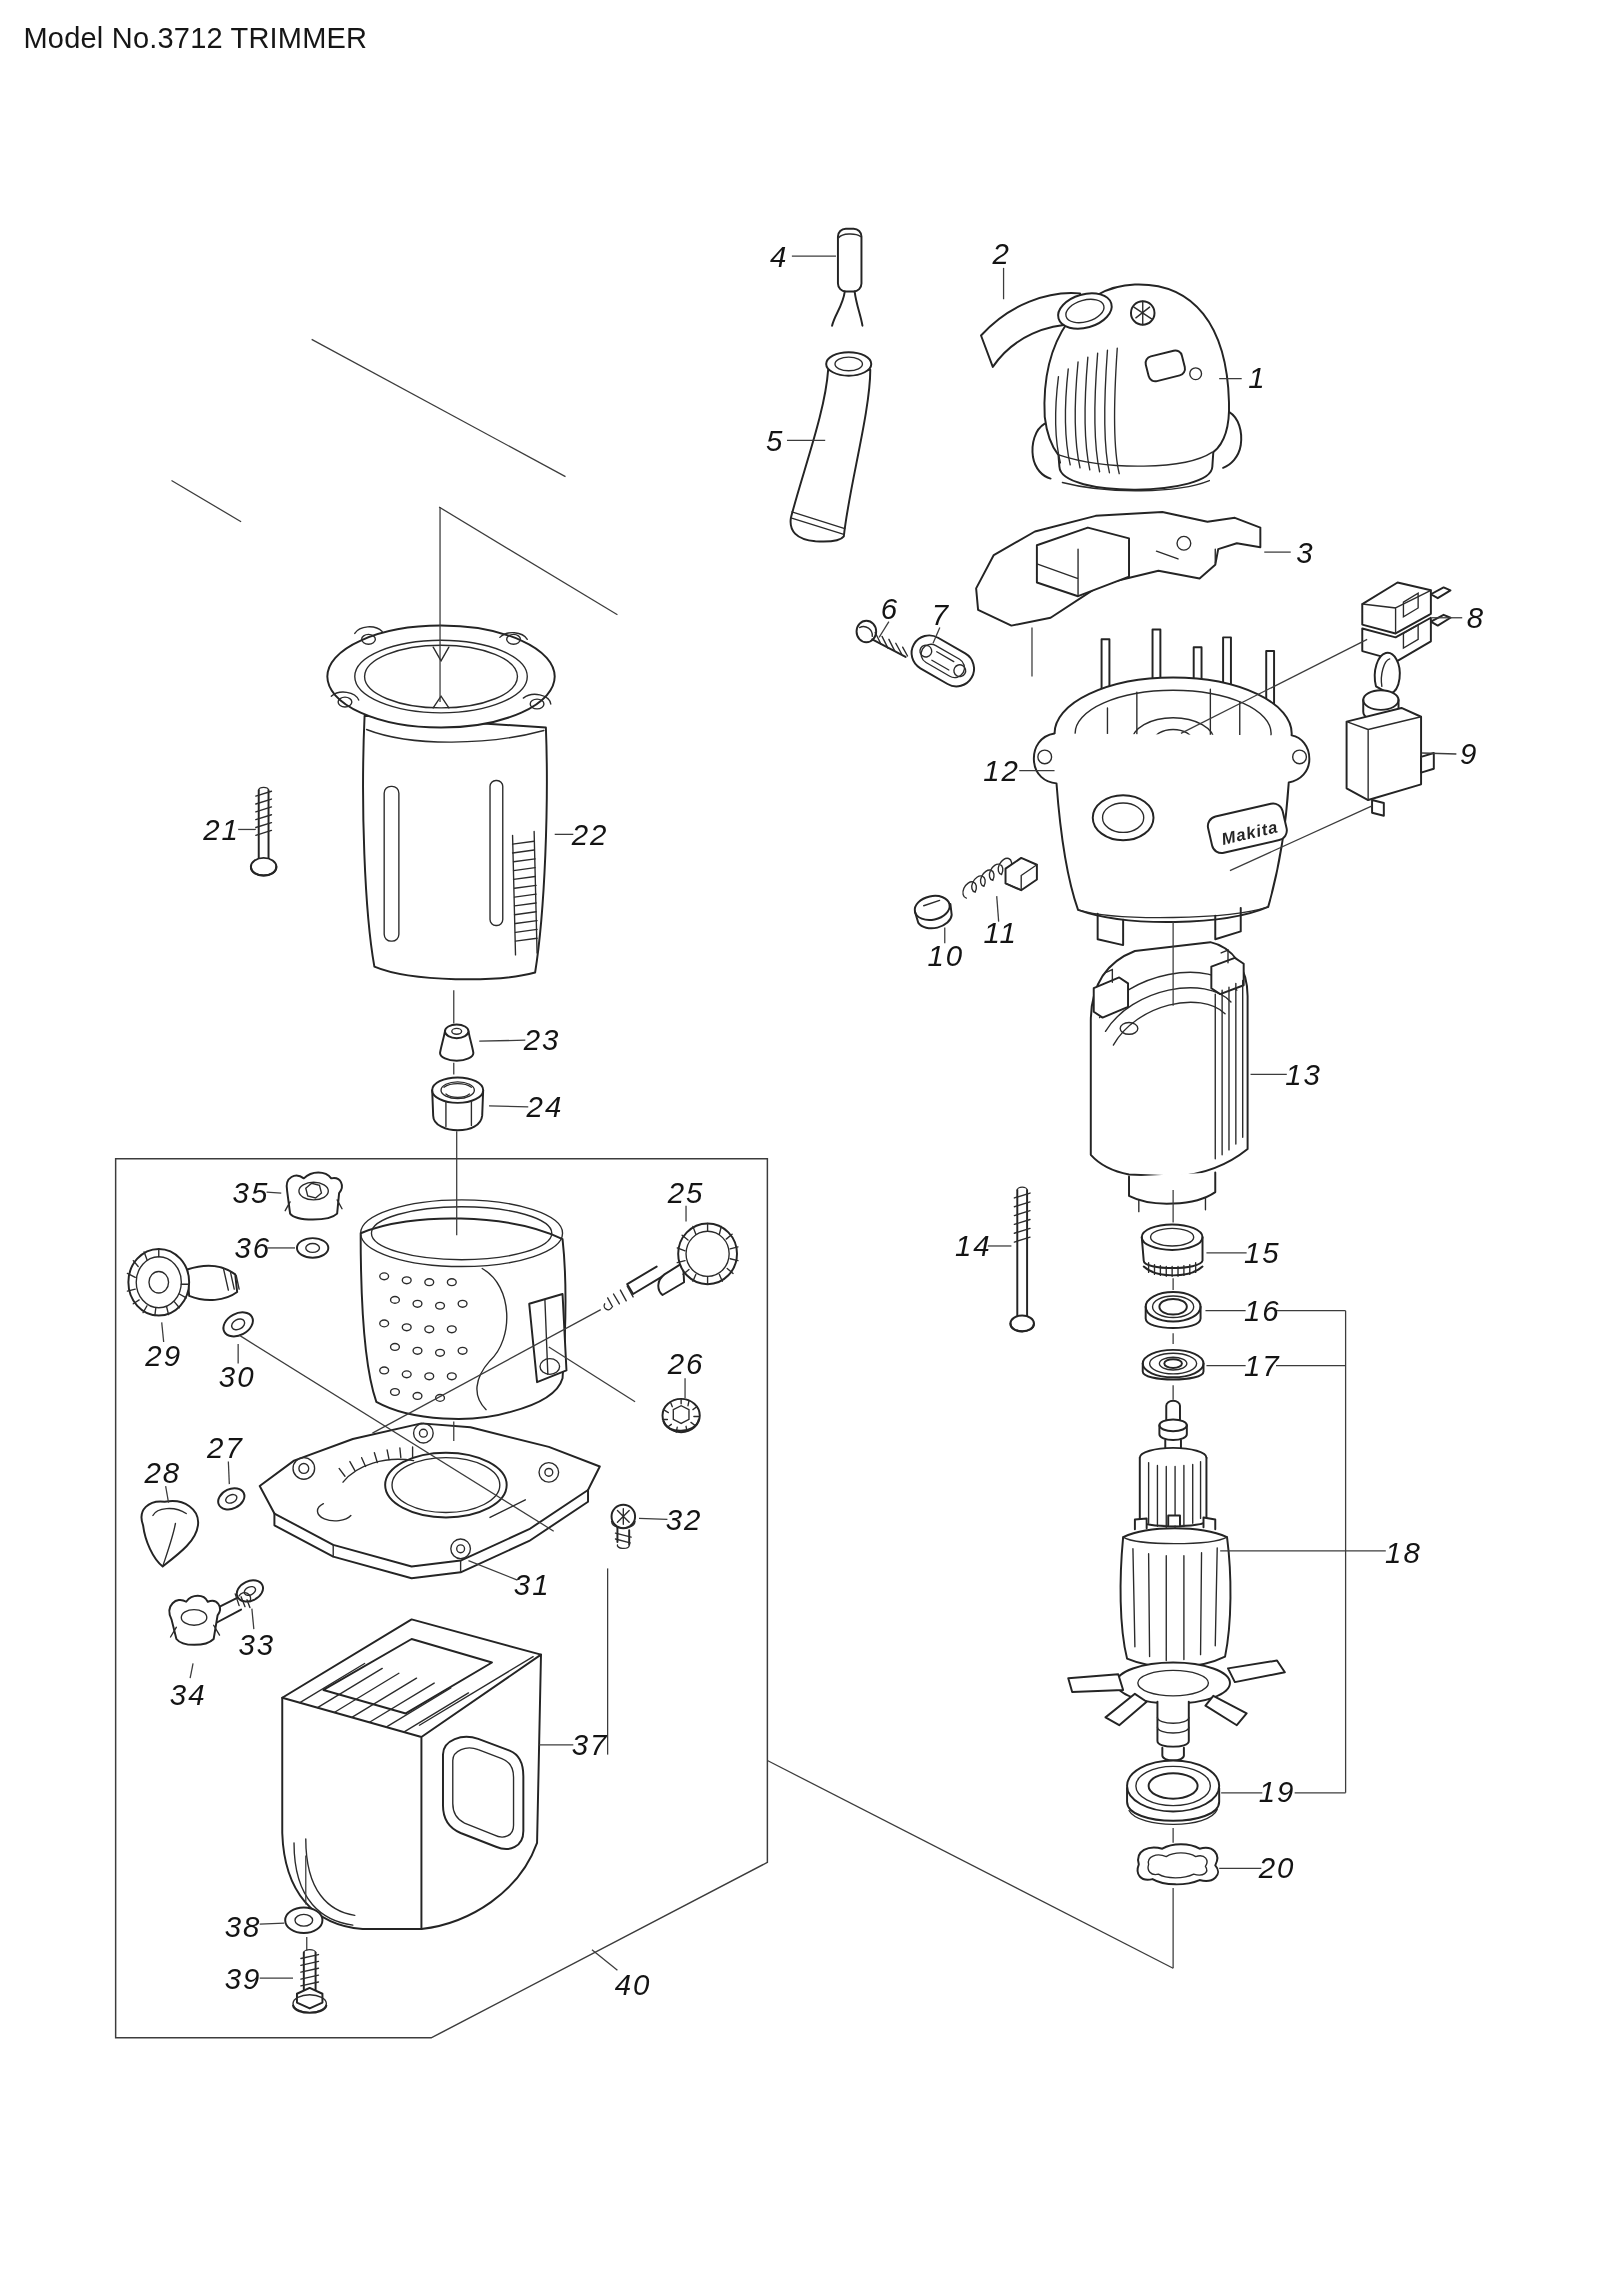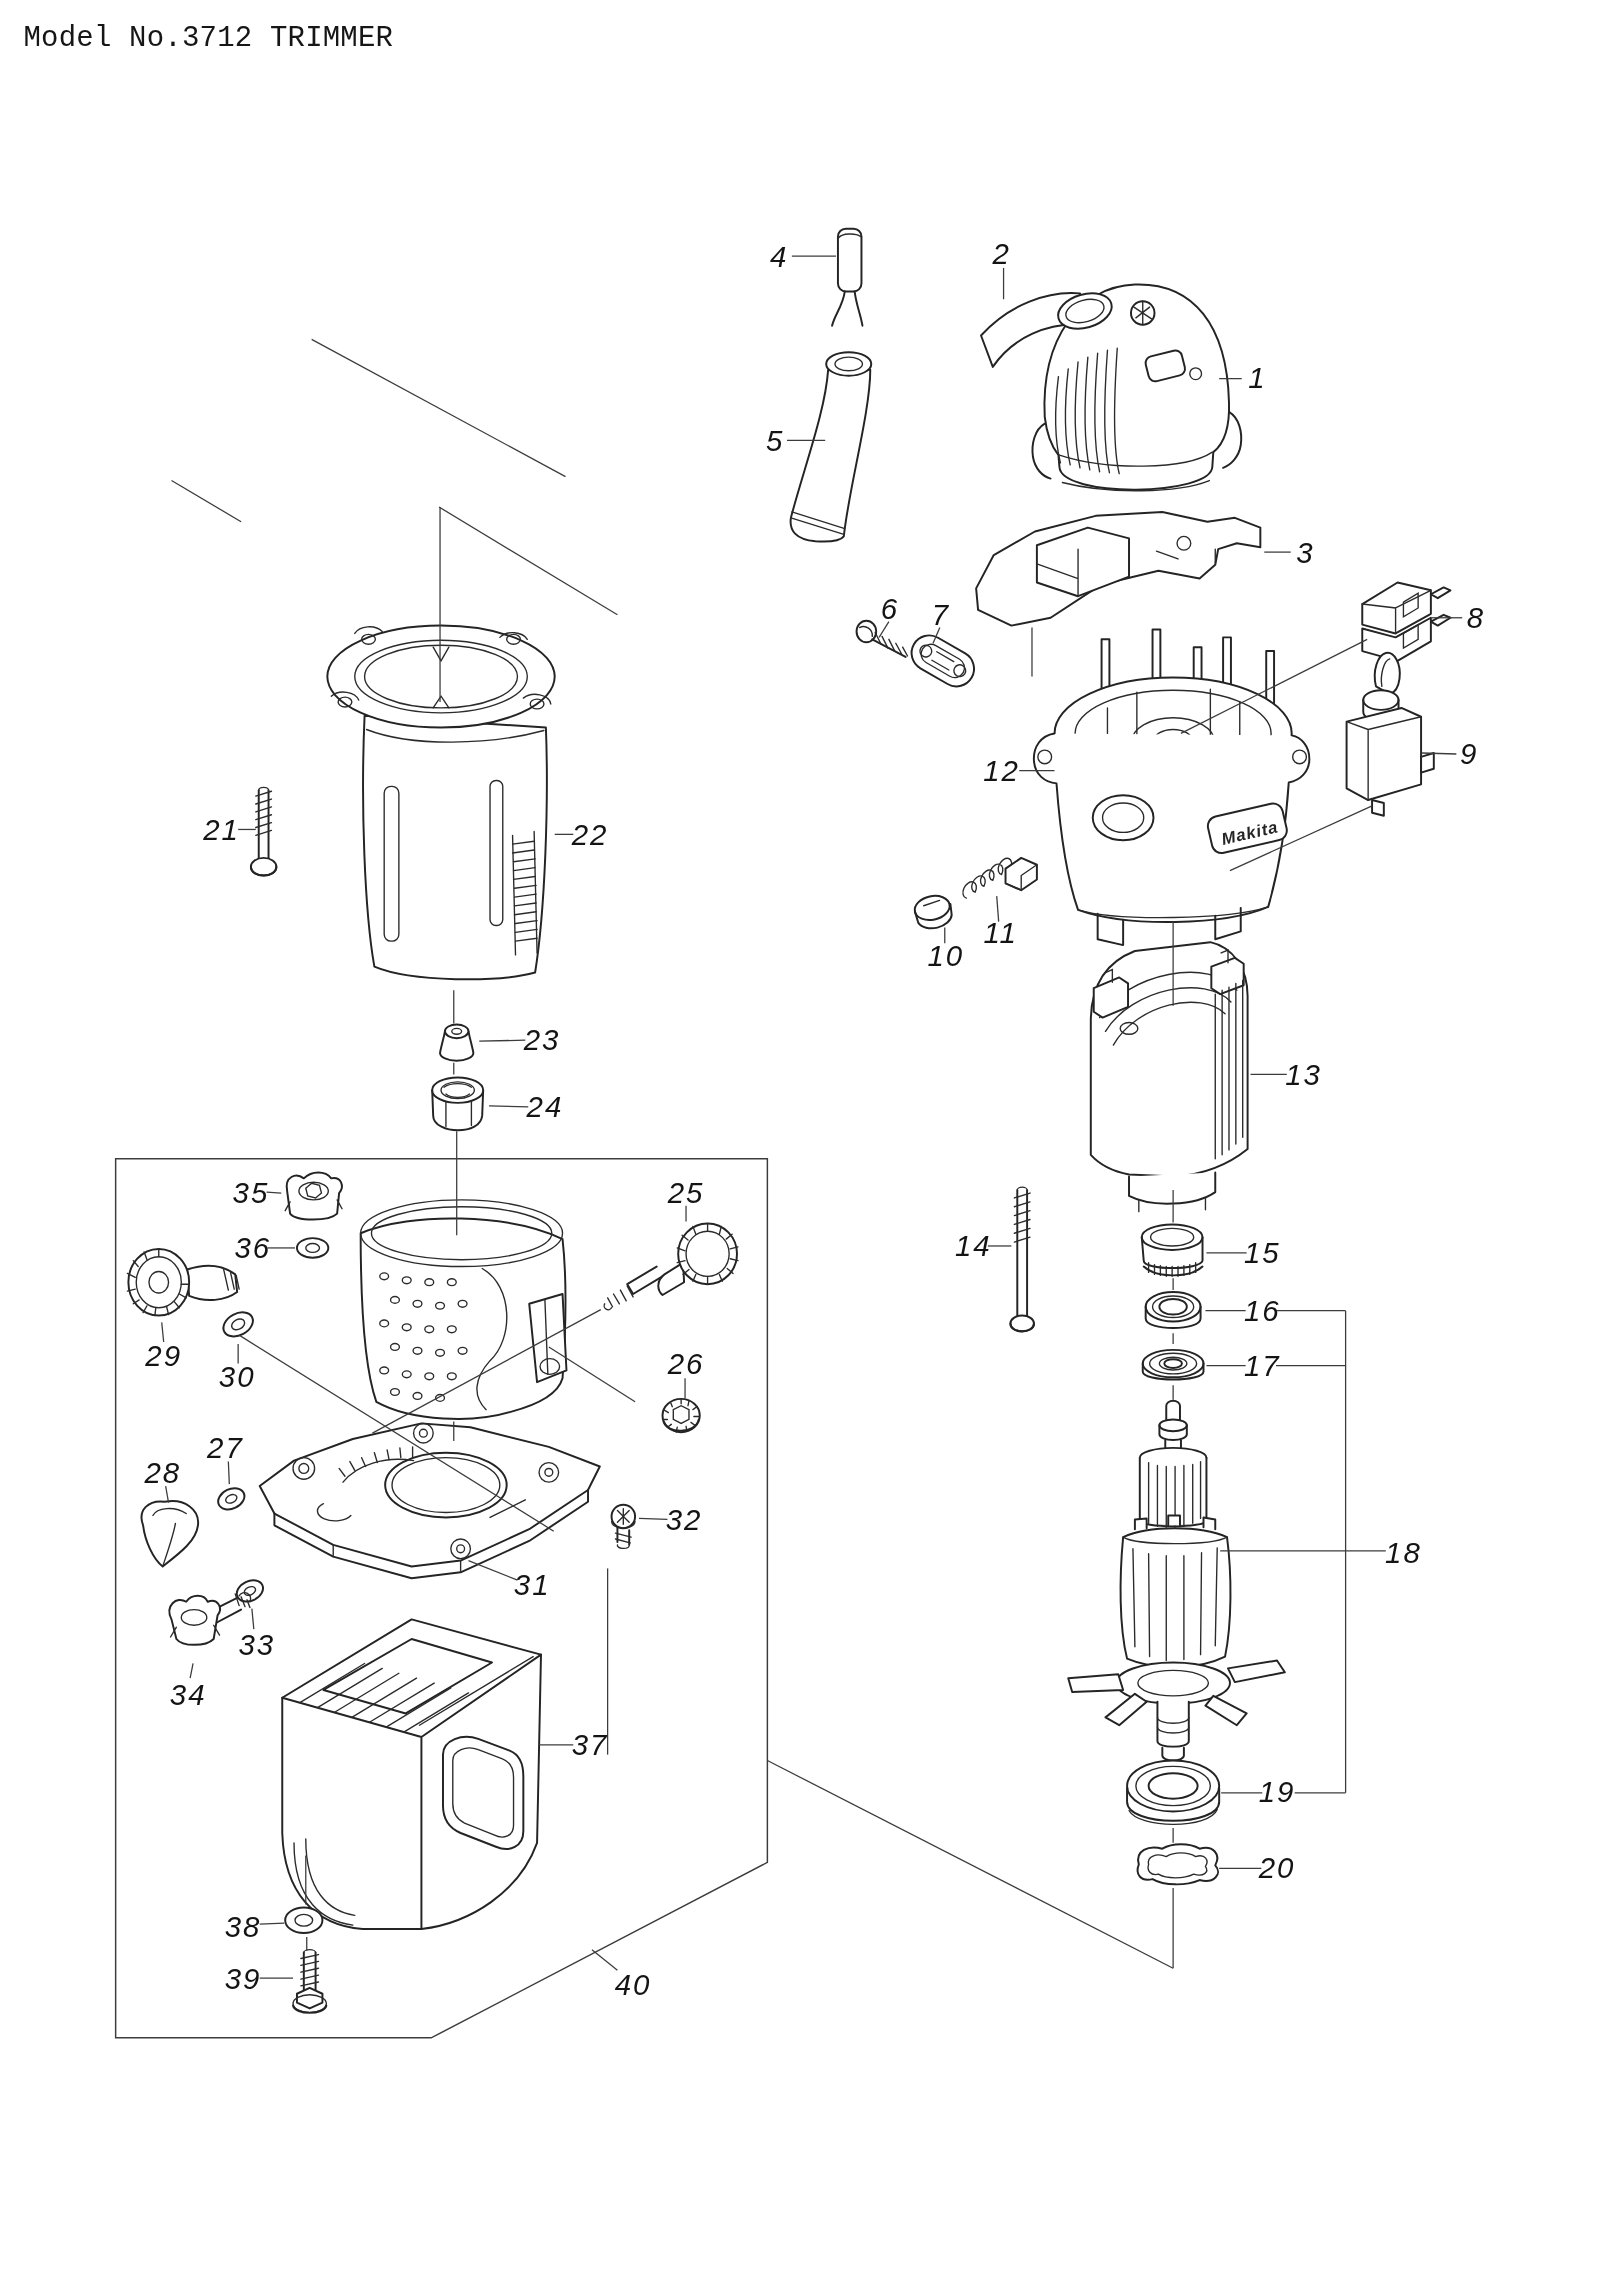--- a/index.html
+++ b/index.html
@@ -1,20 +1,20 @@
 <!DOCTYPE html>
 <html><head>
 <meta charset="utf-8">
 <style>
   html,body{margin:0;padding:0;background:#ffffff;}
   body{width:1621px;height:2293px;position:relative;font-family:"Liberation Sans",sans-serif;}
   .page-title{
     position:absolute;left:23.5px;top:21.6px;
     font-size:29px;color:#161616;letter-spacing:0.2px;
-    font-family:Liberation Mono, monospace;
+    font-family:Liberation Sans, sans-serif;
   }
   svg{position:absolute;left:0;top:0;}
   .art{stroke:#242424;stroke-width:2;fill:none;stroke-linecap:round;stroke-linejoin:round;}
   .artw{stroke:#242424;stroke-width:2;fill:#ffffff;stroke-linecap:round;stroke-linejoin:round;}
   .fine{stroke:#2b2b2b;stroke-width:1.4;fill:none;stroke-linecap:round;}
   .conn{stroke:#3c3c3c;stroke-width:1.3;fill:none;}
   .boxline{stroke:#3c3c3c;stroke-width:1.5;fill:none;}
   .plabel{
     font-family:"Liberation Sans",sans-serif;
     font-style:italic;font-size:30px;fill:#141414;letter-spacing:2px;

